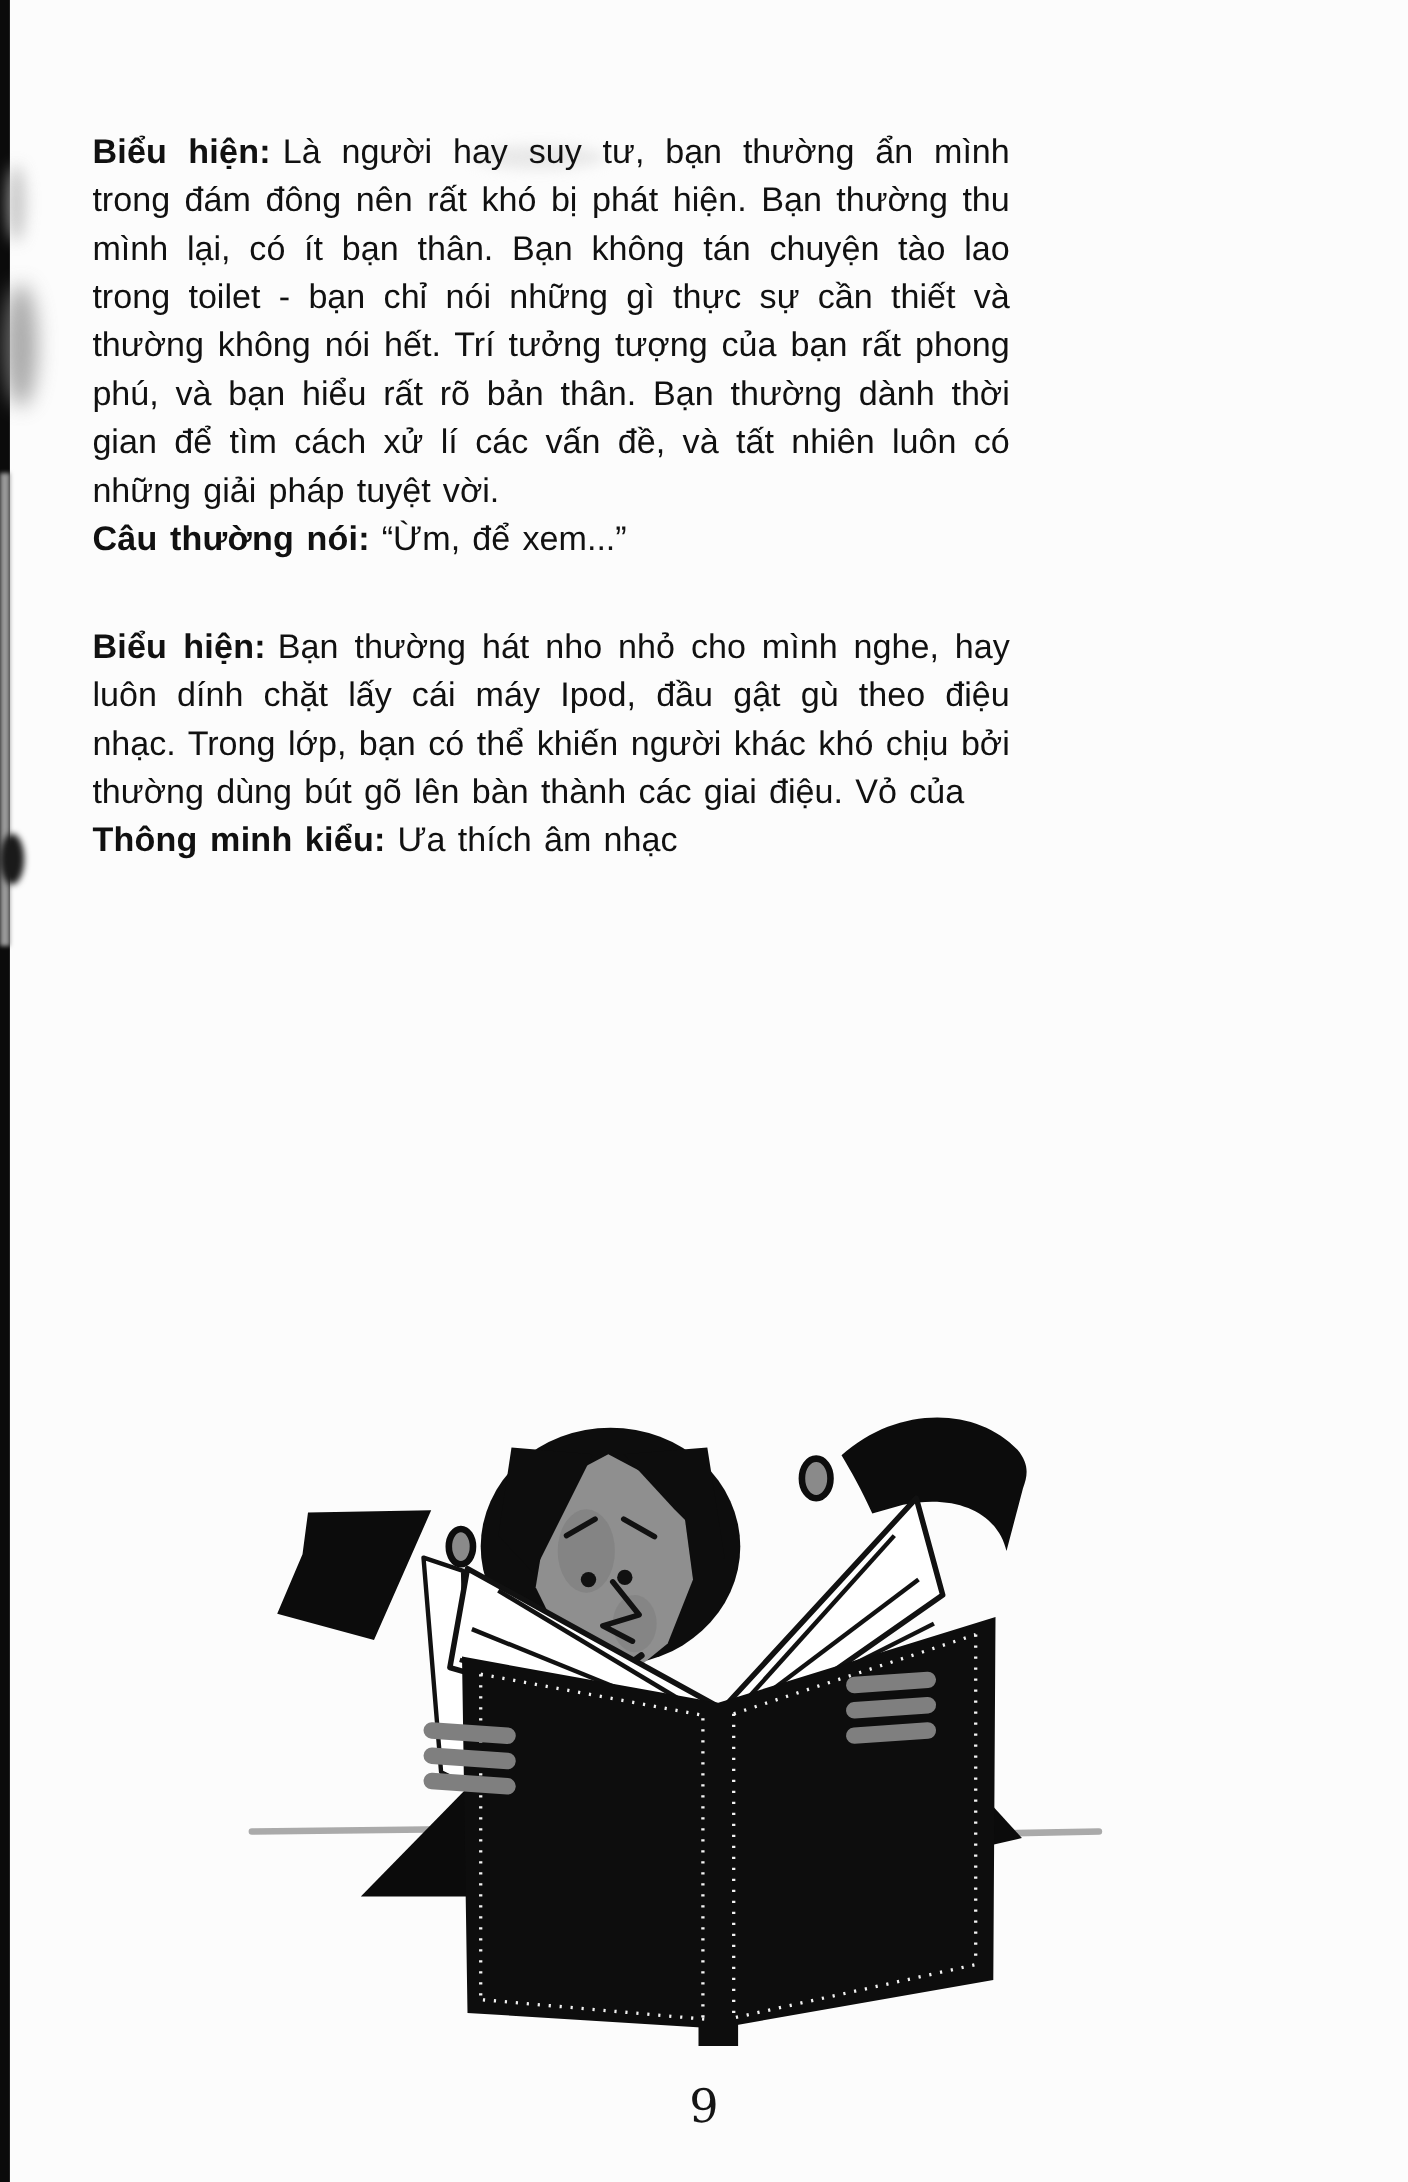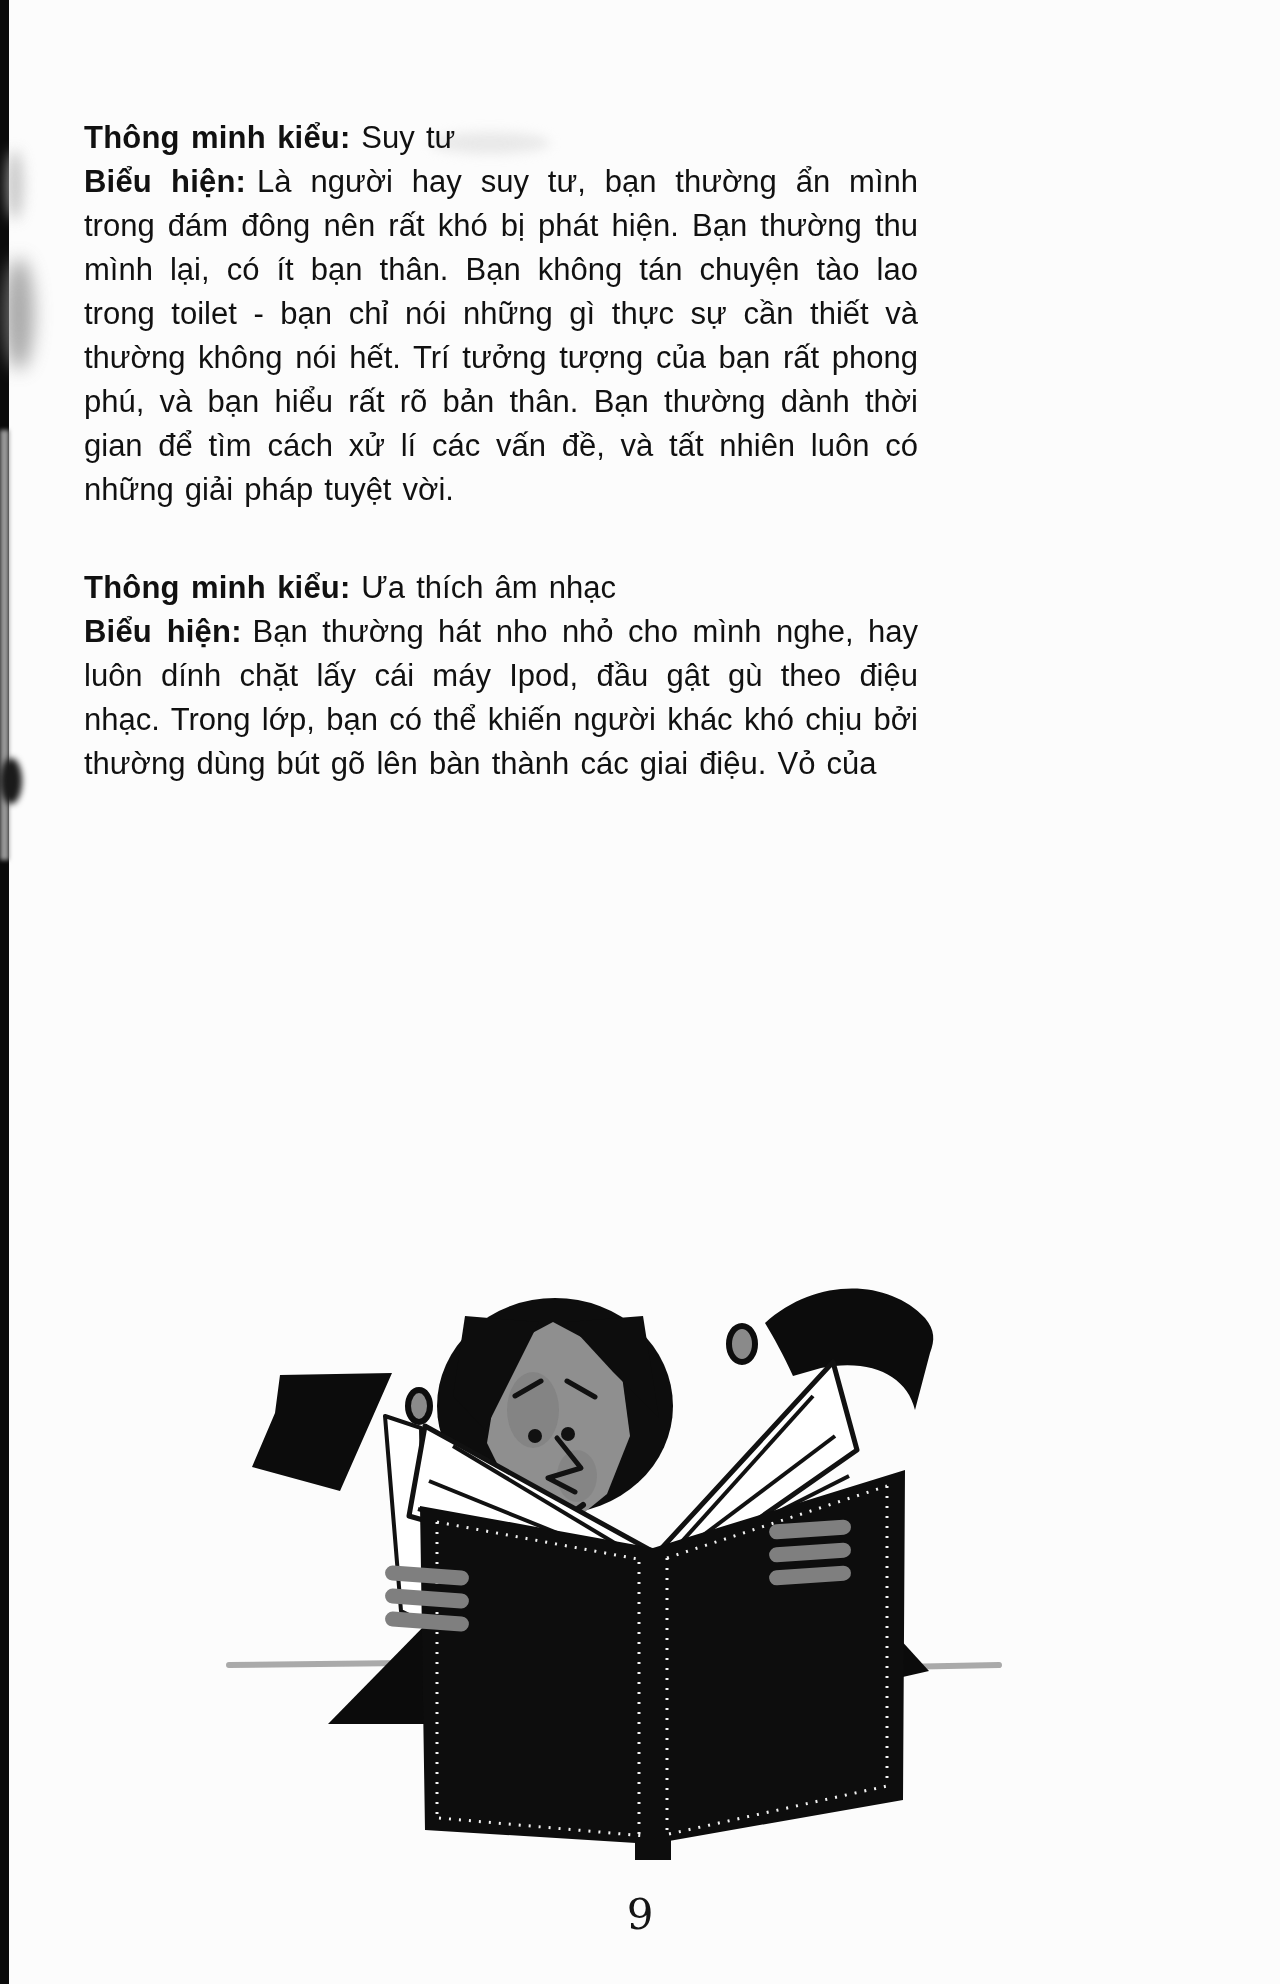--- a/index.html
+++ b/index.html
@@ -41,32 +41,32 @@
 <div class="edge-strip"></div>
 <div class="edge-fade"></div>
 <div class="smudge sm1"></div>
 <div class="smudge sm2"></div>
 <div class="smudge sm3"></div>
 <div class="smudge sm4"></div>
 
 <div class="textblock">
   <div>
     <p class="para">
-      <span class="lbl">Thông minh kiểu:</span><span>Suy tư</span>
+      <span class="lbl">Biểu hiện:</span><span>Là người hay suy tư, bạn thường ẩn mình trong đám đông nên rất khó bị phát hiện. Bạn thường thu mình lại, có ít bạn thân. Bạn không tán chuyện tào lao trong toilet - bạn chỉ nói những gì thực sự cần thiết và thường không nói hết. Trí tưởng tượng của bạn rất phong phú, và bạn hiểu rất rõ bản thân. Bạn thường dành thời gian để tìm cách xử lí các vấn đề, và tất nhiên luôn có những giải pháp tuyệt vời.</span>
     </p>
     <p class="para">
-      <span class="lbl">Biểu hiện:</span><span>Là người hay suy tư, bạn thường ẩn mình trong đám đông nên rất khó bị phát hiện. Bạn thường thu mình lại, có ít bạn thân. Bạn không tán chuyện tào lao trong toilet - bạn chỉ nói những gì thực sự cần thiết và thường không nói hết. Trí tưởng tượng của bạn rất phong phú, và bạn hiểu rất rõ bản thân. Bạn thường dành thời gian để tìm cách xử lí các vấn đề, và tất nhiên luôn có những giải pháp tuyệt vời.</span>
+      <span class="lbl">Câu thường nói:</span><span>“Ừm, để xem...”</span>
     </p>
   </div>
   <div class="section2">
     <p class="para">
-      <span class="lbl">Thông minh kiểu:</span><span>Ưa thích âm nhạc</span>
+      <span class="lbl">Biểu hiện:</span><span>Bạn thường hát nho nhỏ cho mình nghe, hay luôn dính chặt lấy cái máy Ipod, đầu gật gù theo điệu nhạc. Trong lớp, bạn có thể khiến người khác khó chịu bởi thường dùng bút gõ lên bàn thành các giai điệu. Vỏ của</span>
     </p>
     <p class="para">
-      <span class="lbl">Biểu hiện:</span><span>Bạn thường hát nho nhỏ cho mình nghe, hay luôn dính chặt lấy cái máy Ipod, đầu gật gù theo điệu nhạc. Trong lớp, bạn có thể khiến người khác khó chịu bởi thường dùng bút gõ lên bàn thành các giai điệu. Vỏ của</span>
+      <span class="lbl">Thông minh kiểu:</span><span>Ưa thích âm nhạc</span>
     </p>
   </div>
 </div>
 
 <svg class="illustration" viewBox="0 0 790 604" aria-hidden="true">
 
   <line x1="14" y1="387" x2="192" y2="385" stroke="#9c9c9c" stroke-width="6" stroke-linecap="round" opacity="0.85"></line>
   <line x1="632" y1="390" x2="784" y2="387" stroke="#9c9c9c" stroke-width="6" stroke-linecap="round" opacity="0.85"></line>
 
   <polygon points="212,345 113,446 222,446" fill="#0b0b0b"></polygon>

